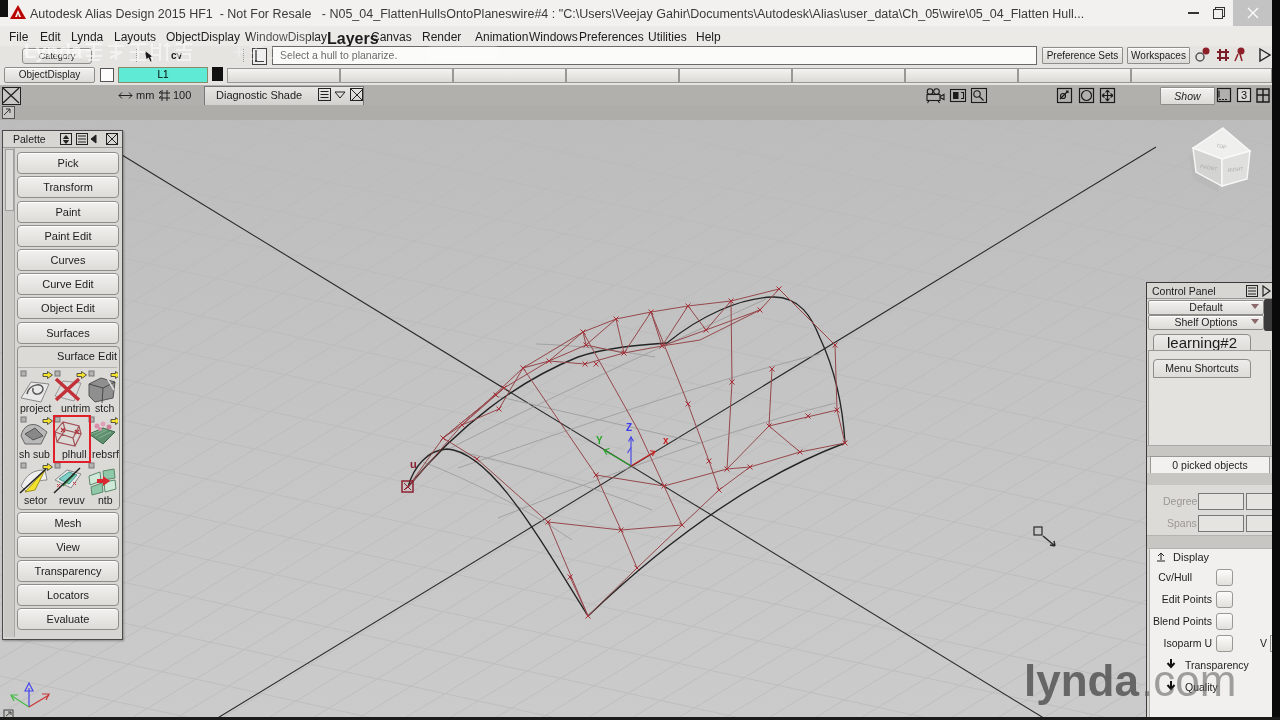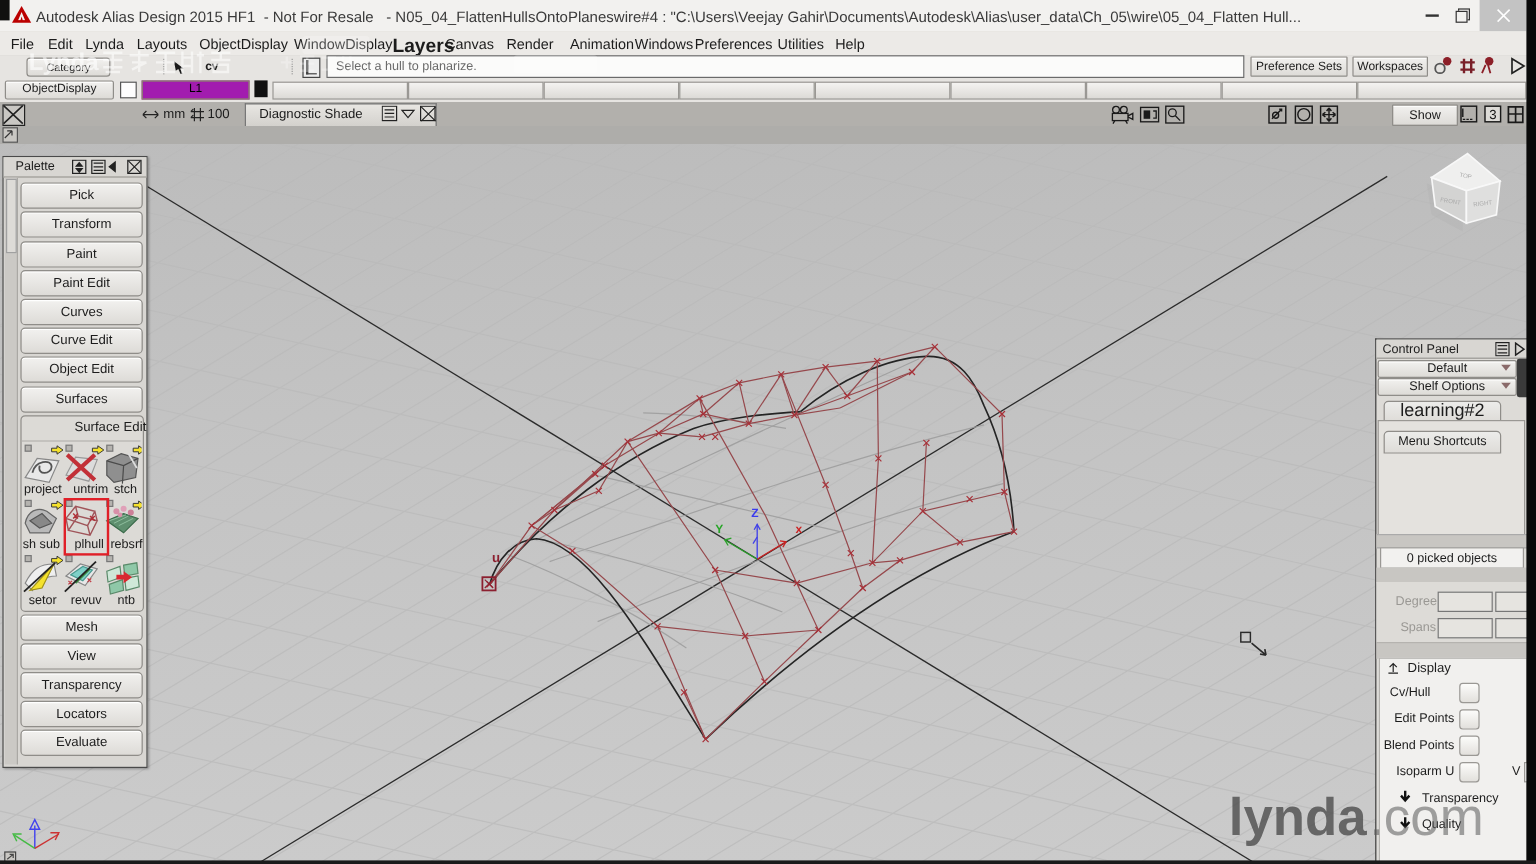--- a/index.html
+++ b/index.html
@@ -60,21 +60,21 @@
 <circle cx="12" cy="5" r="3.5" fill="#8c1f28"></circle>
 <path d="M26,3 v12 M32,3 v12 M23,6 h12 M23,12 h12" stroke="#7a1f28" stroke-width="2"></path>
 <circle cx="47" cy="5" r="3.5" fill="#8c1f28"></circle>
     <path d="M44,8 L41,15 M46,8 l2,7" stroke="#8c1f28" stroke-width="1.5"></path>
 <path d="M66,3 L76,9 L66,15 Z" fill="none" stroke="#222" stroke-width="1.4"></path>
   </svg>
 
 <div class="abs" style="left:0;top:65px;width:1280px;height:20px;background:#e6e4e1;border-bottom:1px solid #9a9894;"></div>
 <div class="btn" style="left:4px;top:67px;width:89px;height:14px;font-size:10px;line-height:14px;border-radius:2px;">ObjectDisplay</div>
 <div class="abs" style="left:100px;top:68px;width:12px;height:12px;border:1px solid #555;background:#fdfdfd;"></div>
-<div class="abs" style="left:118px;top:67px;width:88px;height:14px;border:1px solid #8a8a6a;background:#a21caf;text-align:center;font-size:10px;line-height:14px;">L1</div>
+<div class="abs" style="left:118px;top:67px;width:88px;height:14px;border:1px solid #8a8a6a;background:#5eead4;text-align:center;font-size:10px;line-height:14px;">L1</div>
 <div class="abs" style="left:212px;top:67px;width:11px;height:14px;background:#111;"></div>
 <div class="abs" style="left:227px;top:68px;width:111px;height:13px;background:linear-gradient(#f4f3f1,#dcdad6);border:1px solid #9a9894;"></div>
 <div class="abs" style="left:340px;top:68px;width:111px;height:13px;background:linear-gradient(#f4f3f1,#dcdad6);border:1px solid #9a9894;"></div>
 <div class="abs" style="left:453px;top:68px;width:111px;height:13px;background:linear-gradient(#f4f3f1,#dcdad6);border:1px solid #9a9894;"></div>
 <div class="abs" style="left:566px;top:68px;width:111px;height:13px;background:linear-gradient(#f4f3f1,#dcdad6);border:1px solid #9a9894;"></div>
 <div class="abs" style="left:679px;top:68px;width:111px;height:13px;background:linear-gradient(#f4f3f1,#dcdad6);border:1px solid #9a9894;"></div>
 <div class="abs" style="left:792px;top:68px;width:111px;height:13px;background:linear-gradient(#f4f3f1,#dcdad6);border:1px solid #9a9894;"></div>
 <div class="abs" style="left:905px;top:68px;width:111px;height:13px;background:linear-gradient(#f4f3f1,#dcdad6);border:1px solid #9a9894;"></div>
 <div class="abs" style="left:1018px;top:68px;width:111px;height:13px;background:linear-gradient(#f4f3f1,#dcdad6);border:1px solid #9a9894;"></div>
 <div class="abs" style="left:1131px;top:68px;width:139px;height:13px;background:linear-gradient(#f4f3f1,#dcdad6);border:1px solid #9a9894;"></div>
@@ -130,21 +130,21 @@
   </svg>
 <svg class="abs" style="left:1216px;top:87px;" width="60" height="17" viewBox="0 0 60 17">
 <g stroke="#1a1a1a" fill="none" stroke-width="1.2">
 <rect x="1.5" y="1.5" width="13" height="13"></rect>
       <path d="M3,12.5 h2 M6,12.5 h2 M9,12.5 h2 M3,3.5 v7"></path>
 <rect x="21.5" y="1.5" width="13" height="13" fill="#dddbd7"></rect>
       <text x="25" y="12" font-size="11" fill="#111" stroke="none" font-family="Liberation Sans">3</text>
 <path d="M41,8 h12 M47,2 v13 M41,2 h12 v13 h-12 z" stroke-width="1.4"></path>
 </g>
   </svg>
-<div class="btn" style="left:1160px;top:87px;width:53px;height:16px;font-size:10.5px;line-height:16px;border-radius:1px;">Show</div>
+<div class="btn" style="left:1160px;top:87px;width:53px;height:16px;font-size:10.5px;line-height:16px;border-radius:1px;font-style:italic;">Show</div>
 
 <div class="abs" style="left:2px;top:106px;width:11px;height:11px;background:#c9c7c3;border:1px solid #555;z-index:3;"></div>
 <svg class="abs" style="left:3px;top:107px;z-index:3;" width="9" height="9">
     <path d="M1,8 L7,2 M7,2 l-4,0 M7,2 l0,4" stroke="#333" stroke-width="1"></path>
   </svg>
 
 <svg class="abs" style="left:0;top:105px;" width="1280" height="615" viewBox="0 105 1280 615">
 <defs>
       <linearGradient id="vbg" x1="0" y1="0" x2="0" y2="1">
 <stop offset="0" stop-color="#bcbcbc"></stop>
@@ -396,21 +396,21 @@
 <div class="abs" style="left:2px;top:18px;width:7px;height:60px;background:#dddbd7;border:1px solid #a0a0a0;"></div>
 <div class="btn" style="left:14px;top:21px;width:100px;height:20px;font-size:11px;line-height:20px;border-radius:4px;">Pick</div>
 <div class="btn" style="left:14px;top:45px;width:100px;height:20px;font-size:11px;line-height:20px;border-radius:4px;">Transform</div>
 <div class="btn" style="left:14px;top:70px;width:100px;height:20px;font-size:11px;line-height:20px;border-radius:4px;">Paint</div>
 <div class="btn" style="left:14px;top:94px;width:100px;height:20px;font-size:11px;line-height:20px;border-radius:4px;">Paint Edit</div>
 <div class="btn" style="left:14px;top:118px;width:100px;height:20px;font-size:11px;line-height:20px;border-radius:4px;">Curves</div>
 <div class="btn" style="left:14px;top:142px;width:100px;height:20px;font-size:11px;line-height:20px;border-radius:4px;">Curve Edit</div>
 <div class="btn" style="left:14px;top:166px;width:100px;height:20px;font-size:11px;line-height:20px;border-radius:4px;">Object Edit</div>
 <div class="btn" style="left:14px;top:191px;width:100px;height:20px;font-size:11px;line-height:20px;border-radius:4px;">Surfaces</div>
 <div class="abs" style="left:14px;top:215px;width:101px;height:162px;background:#dcdad6;border:1px solid #8f8d89;border-radius:4px;"></div>
-<div class="lbl" style="left:14px;top:219px;width:100px;text-align:left;font-size:11px;margin-left:45px;">Surface Edit</div>
+<div class="lbl" style="left:14px;top:219px;width:100px;text-align:right;font-size:11px;">Surface Edit</div>
 <div class="abs" style="left:15px;top:236px;width:99px;height:1px;background:#b5b3af;"></div>
 <div class="lbl" style="left:17px;top:271px;font-size:10.5px;">project</div>
 <div class="lbl" style="left:58px;top:271px;font-size:10.5px;">untrim</div>
 <div class="lbl" style="left:92px;top:271px;font-size:10.5px;">stch</div>
 <div class="lbl" style="left:16px;top:317px;font-size:10.5px;">sh sub</div>
 <div class="lbl" style="left:59px;top:317px;font-size:10.5px;">plhull</div>
 <div class="lbl" style="left:89px;top:317px;font-size:10.5px;">rebsrf</div>
 <div class="lbl" style="left:21px;top:363px;font-size:10.5px;">setor</div>
 <div class="lbl" style="left:56px;top:363px;font-size:10.5px;">revuv</div>
 <div class="lbl" style="left:95px;top:363px;font-size:10.5px;">ntb</div>

